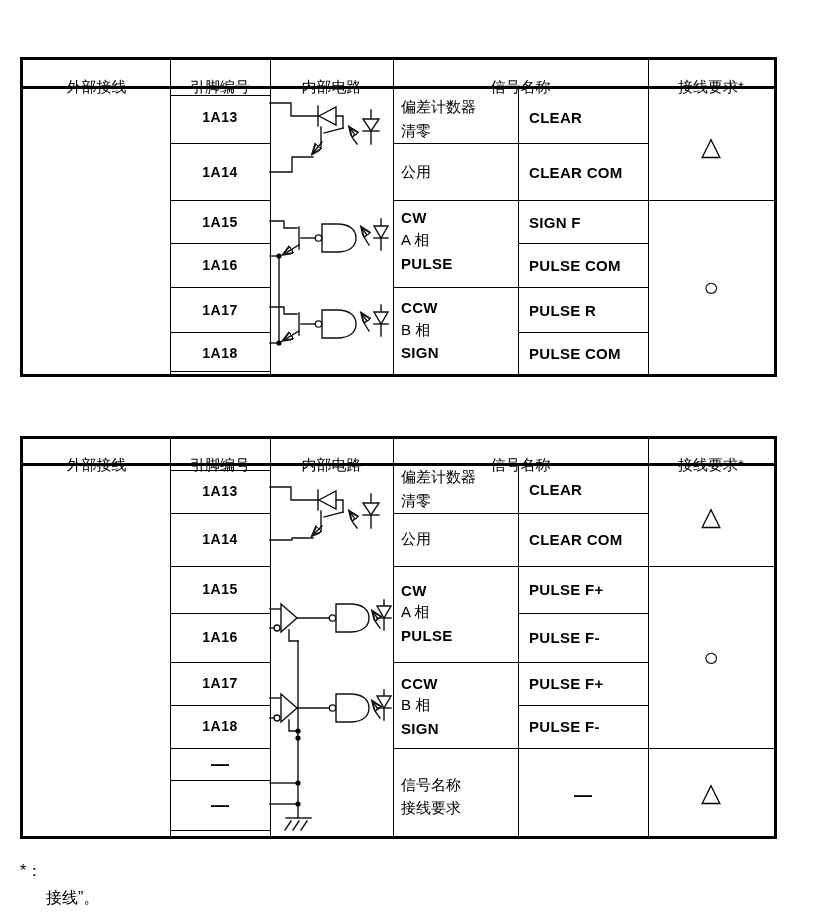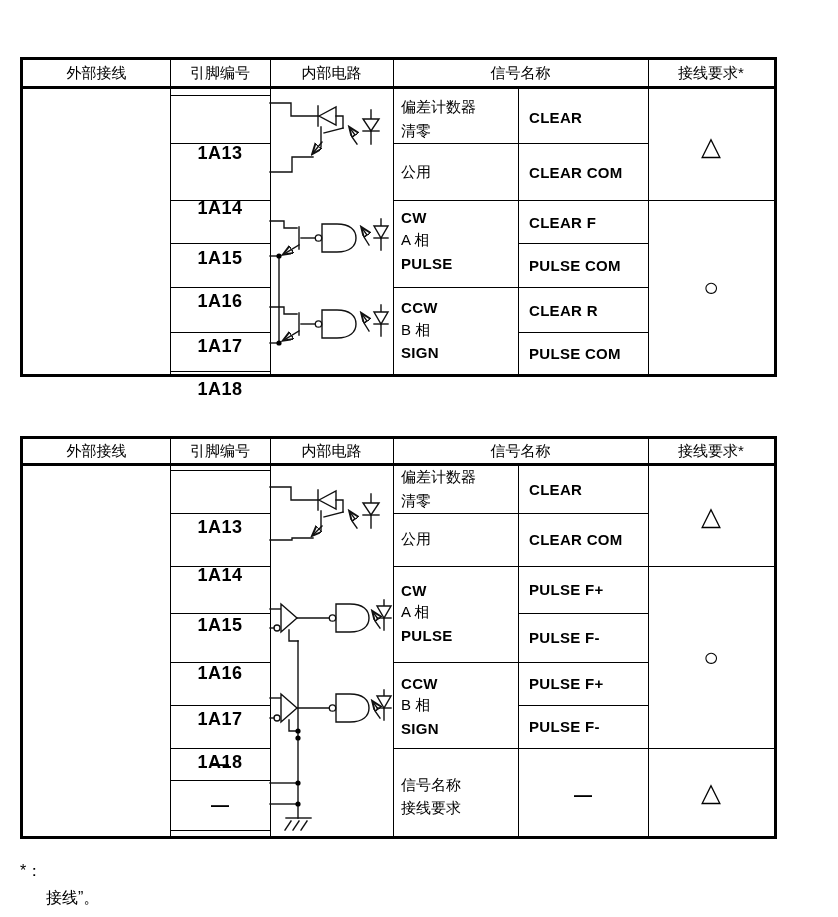--- a/index.html
+++ b/index.html
@@ -6,22 +6,22 @@
   .page{position:relative;width:838px;height:917px;background:#ffffff;
         font-family:"Liberation Sans",sans-serif;color:#000;overflow:hidden;}
   .title{position:absolute;font-size:17px;font-weight:600;letter-spacing:1px;white-space:nowrap;}
   .tbl{position:absolute;border:3px solid #000;background:#fff;}
   .h,.v{position:absolute;background:#000;}
   .h{height:1px;}
   .v{width:1px;}
   .thick{height:3px;}
   .ctr{position:absolute;transform:translate(-50%,-50%);white-space:nowrap;}
   .lft{position:absolute;transform:translateY(-50%);white-space:nowrap;}
-  .hdr{font-size:15px;}
-  .pin{font-size:18px;font-weight:600;letter-spacing:0.5px;margin-top:36px;}
+  .hdr{font-size:15px;margin-top:14px;}
+  .pin{font-size:14px;font-weight:600;letter-spacing:0.5px;}
   .cn{font-size:15px;text-align:right;}
   .en{font-size:15px;font-weight:600;letter-spacing:0.3px;}
   .sym{font-size:26px;line-height:1;}
   .dash{font-size:18px;font-weight:700;}
   .foot{font-size:16px;}
   .fsym{font-size:19px;}
   svg{position:absolute;overflow:visible;}
   svg path,svg polygon,svg line{stroke:#111;stroke-width:1.4;fill:none;stroke-linecap:square;}
   svg polygon{fill:#fff;}
   svg circle.dot{fill:#000;stroke:none;}
@@ -72,26 +72,26 @@
     <div class="ctr pin" style="left:197px;top:293px;">1A18</div>
 
     <div class="lft cn" style="left:378px;top:47px;">偏差计数器</div>
     <div class="lft cn" style="left:378px;top:71px;">清零</div>
     <div class="lft en" style="left:506px;top:57px;">CLEAR</div>
     <div class="lft cn" style="left:378px;top:111.5px;">公用</div>
     <div class="lft en" style="left:506px;top:111.5px;">CLEAR COM</div>
     <div class="lft en" style="left:378px;top:157px;">CW</div>
     <div class="lft cn" style="left:378px;top:180px;">A 相</div>
     <div class="lft en" style="left:378px;top:203px;">PULSE</div>
-    <div class="lft en" style="left:506px;top:161.5px;">CLEAR F</div>
+    <div class="lft en" style="left:506px;top:161.5px;">SIGN F</div>
     <div class="lft en" style="left:506px;top:205px;">PULSE COM</div>
     <div class="lft en" style="left:378px;top:247px;">CCW</div>
     <div class="lft cn" style="left:378px;top:270px;">B 相</div>
     <div class="lft en" style="left:378px;top:292px;">SIGN</div>
-    <div class="lft en" style="left:506px;top:249.5px;">CLEAR R</div>
+    <div class="lft en" style="left:506px;top:249.5px;">PULSE R</div>
     <div class="lft en" style="left:506px;top:293px;">PULSE COM</div>
 
     <div class="ctr sym" style="left:688px;top:86px;">△</div>
     <div class="ctr sym" style="left:688px;top:227px;">○</div>
 
     <svg style="left:247px;top:31px;" width="123" height="283" viewBox="270 91 123 283">
       <defs>
         <marker id="arrA" markerWidth="9" markerHeight="8" refX="6.5" refY="3" orient="auto">
           <path d="M0,0 L7.5,3 L0,6 Z" fill="#111" stroke="none"></path>
         </marker>

